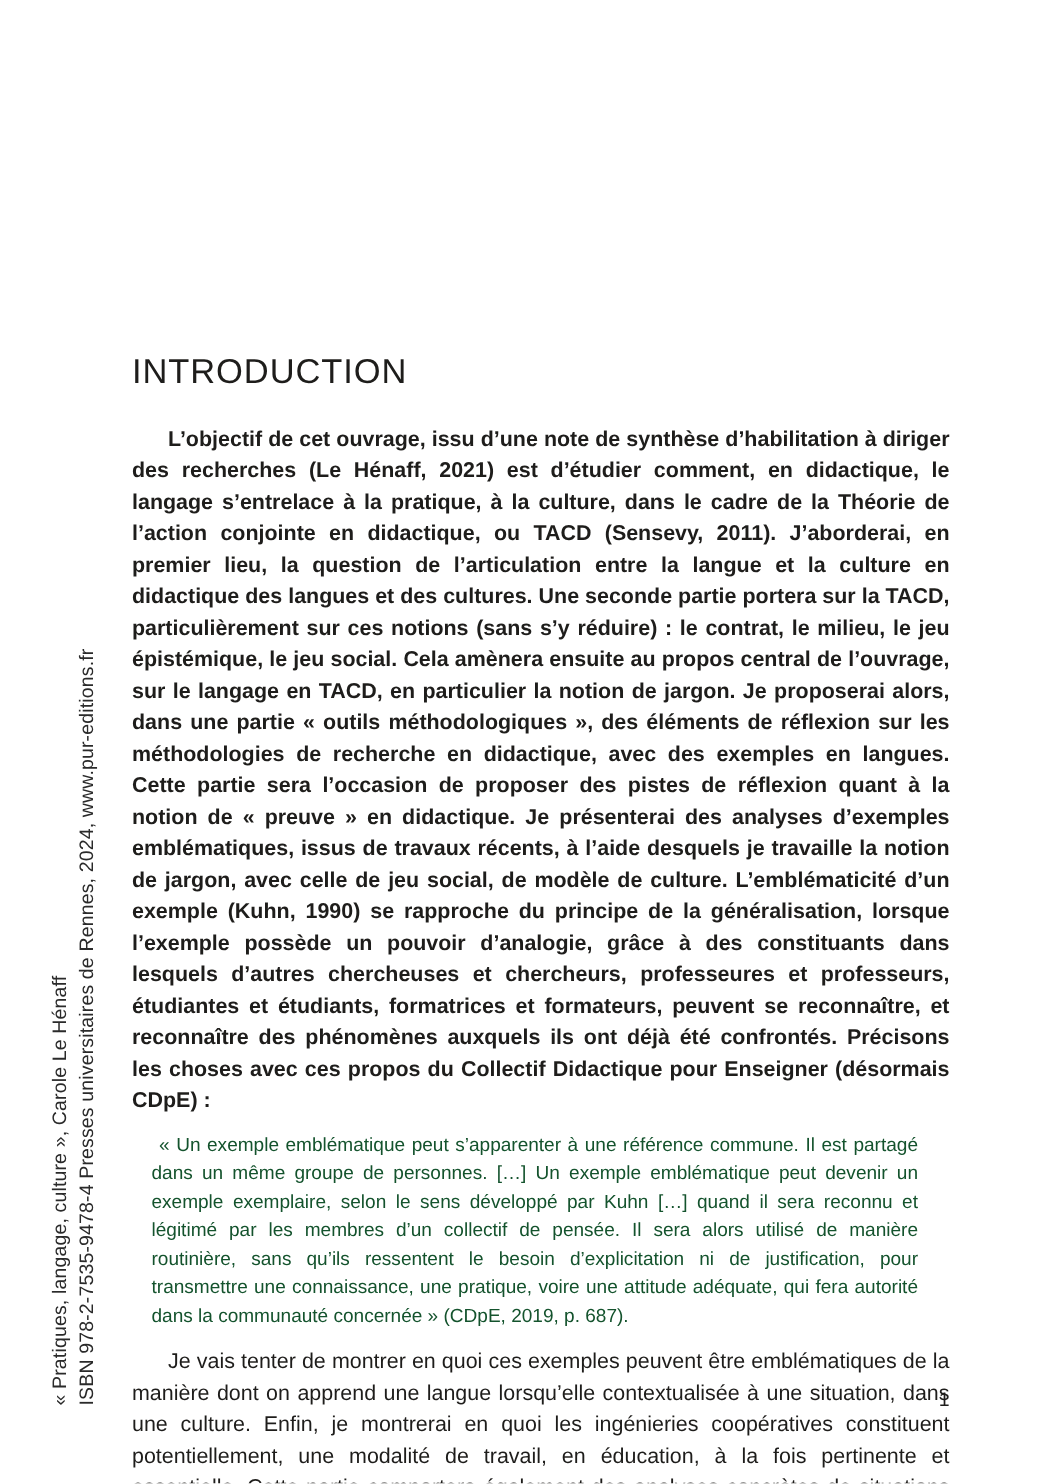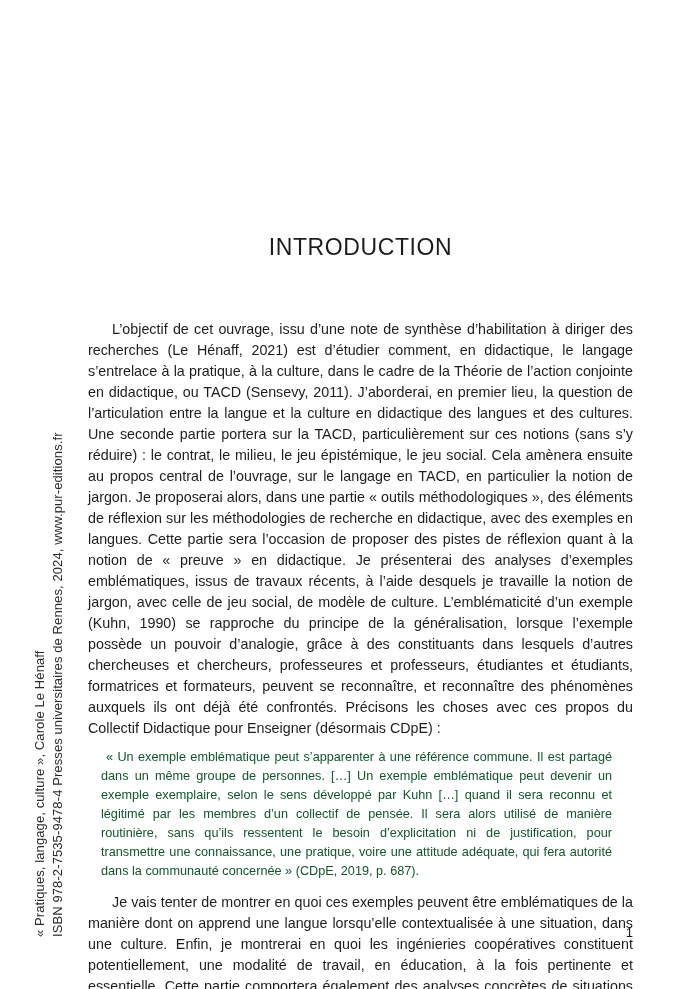--- a/index.html
+++ b/index.html
@@ -32,37 +32,38 @@
   
   .text-column {
     position: absolute;
     left: 88px;
     top: 0;
     width: 545px;
   }
   .chapter-title {
     margin: 0;
     padding-top: 234px;
-    text-align: center;
+    text-align: left;
     font-size: 23px;
     font-weight: 400;
     letter-spacing: 0.6px;
     line-height: 26px;
     color: #1e1d1b;
   }
   .body-paragraph {
     margin: 0;
     text-align: justify;
     text-indent: 24px;
     font-size: 14.3px;
     line-height: 21px;
     color: #1e1d1b;
   }
   .first-paragraph {
-    margin-top: 59px;
+    margin-top: 23px;
+    font-weight: bold;
   }
   .second-paragraph {
     margin-top: 11px;
   }
   .block-quote {
     margin: 9px 21px 0 13px;
     text-align: justify;
     text-indent: 5px;
     font-size: 12.7px;
     line-height: 19px;

